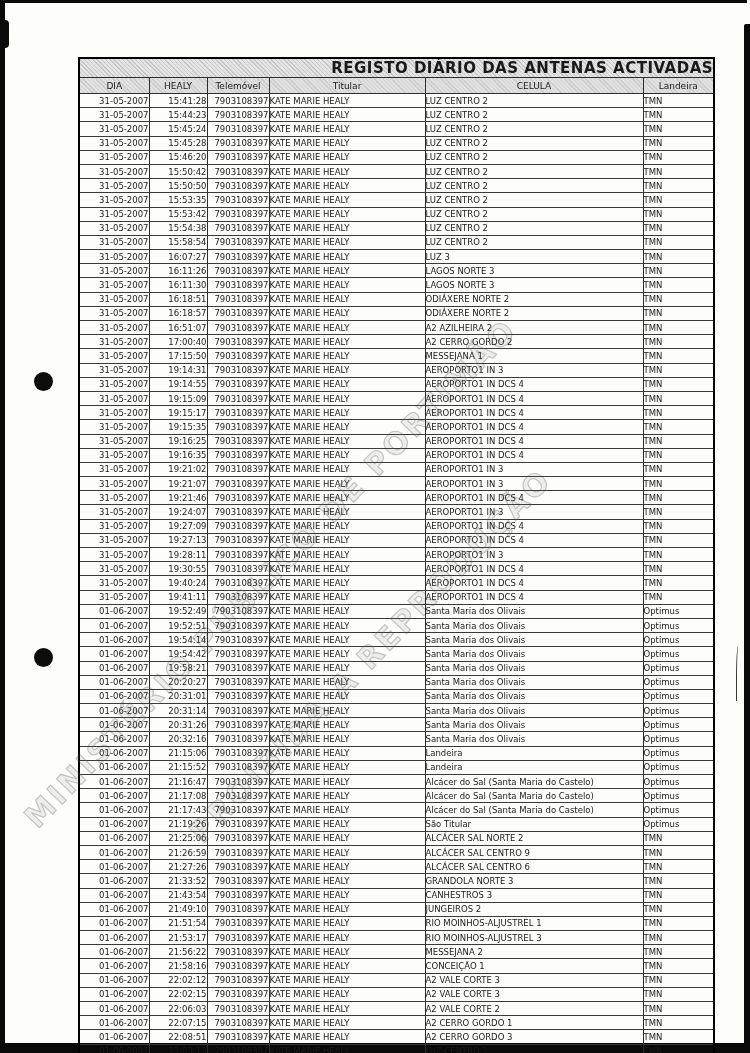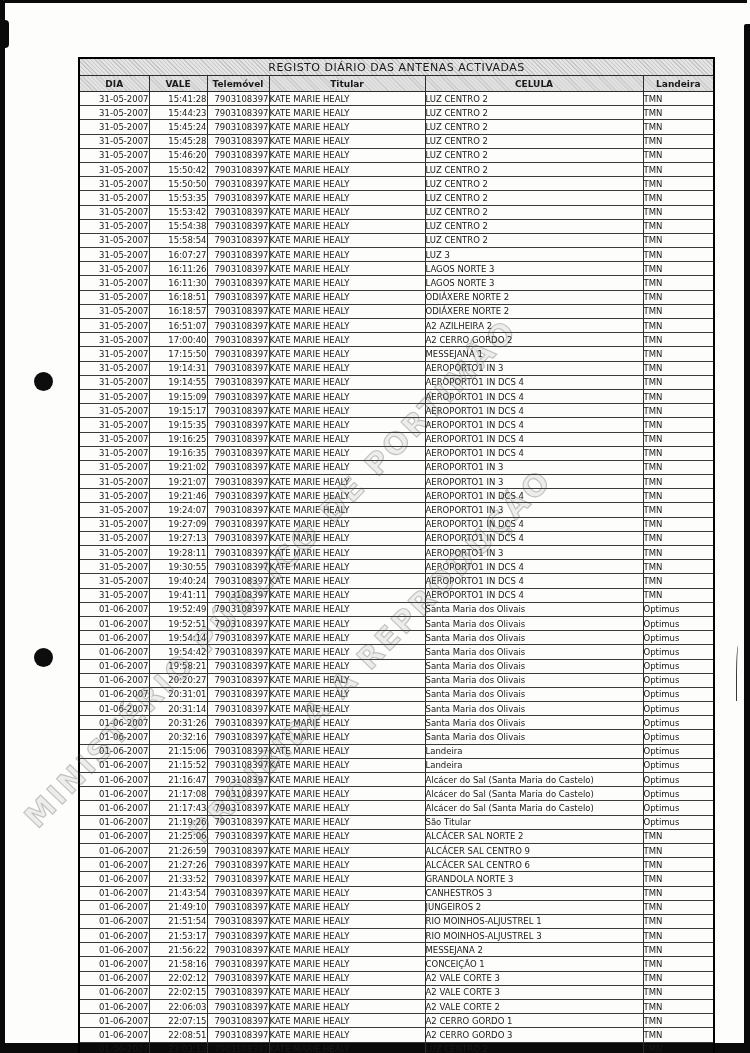--- a/index.html
+++ b/index.html
@@ -34,26 +34,26 @@
     border-collapse:collapse;table-layout:fixed;
     border:2px solid #000;
     font-family:"DejaVu Sans",sans-serif;
     color:#191919;
   }
   table.log th,table.log td{
     border:1px solid #2c2c2c;
     padding:0;overflow:hidden;white-space:nowrap;
   }
   tr.title-row th{
-    height:16px;font-size:11px;font-weight:normal;letter-spacing:.5px;
-    text-align:center;
+    height:16px;font-size:15px;font-weight:bold;letter-spacing:.5px;
+    text-align:right;
     background:repeating-linear-gradient(45deg,#c7c7c7 0px,#c7c7c7 1px,#e4e4e4 1px,#e4e4e4 3px);
   }
   tr.header-row th{
-    height:15px;font-size:9px;font-weight:bold;text-align:center;
+    height:15px;font-size:9px;font-weight:normal;text-align:center;
     background:repeating-linear-gradient(45deg,#c7c7c7 0px,#c7c7c7 1px,#e4e4e4 1px,#e4e4e4 3px);
   }
   table.log td{
     height:13.2px;font-size:8.5px;line-height:12px;
     border-top:none;border-bottom:1px solid #3a3a3a;
   }
   td.c0{text-align:right;padding-right:5px;}
   td.c1{text-align:right;padding-right:5px;}
   td.c2{text-align:right;padding-right:1px;}
   td.c3{text-align:left;padding-left:2px;}
@@ -94,21 +94,21 @@
       <col style="width:156px">
         <col style="width:218px">
         <col style="width:71px">
     </colgroup>
     <thead>
       <tr class="title-row">
         <th colspan="6">REGISTO DIÁRIO DAS ANTENAS ACTIVADAS</th>
       </tr>
       <tr class="header-row">
           <th>DIA</th>
-          <th>VALE</th>
+          <th>HEALY</th>
           <th>Telemóvel</th>
           <th>Titular</th>
           <th>CELULA</th>
           <th>Landeira</th>
         </tr>
     </thead>
     <tbody>
         <tr>
           <td class="c0">31-05-2007</td>
           <td class="c1">15:41:28</td>

